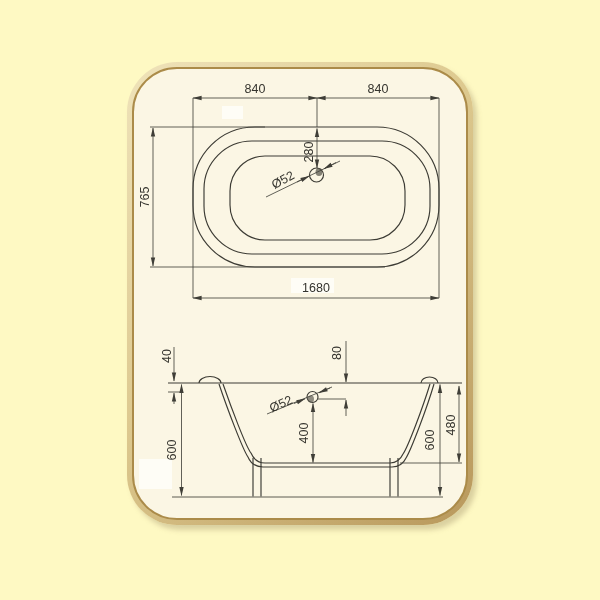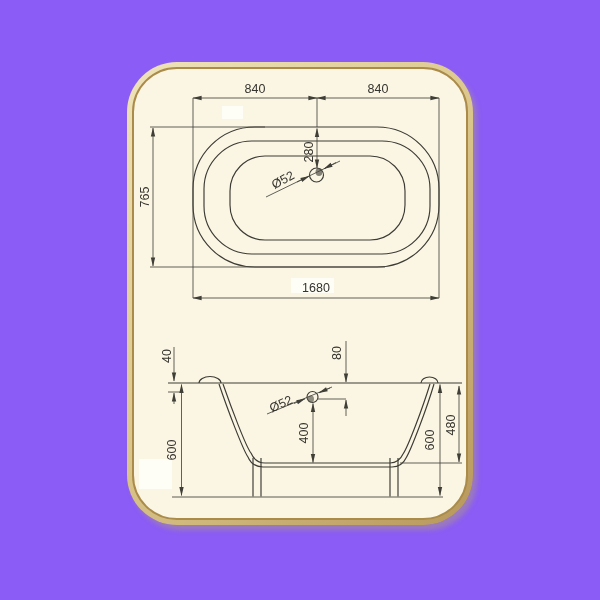--- a/index.html
+++ b/index.html
@@ -1,17 +1,17 @@
 <!DOCTYPE html>
 <html><head>
 <meta charset="utf-8">
 <style>
   html,body{margin:0;padding:0;width:600px;height:600px;background:#ffffff;overflow:hidden;
             font-family:"Liberation Sans", sans-serif;}
-  .stage{position:relative;width:600px;height:600px;background:#8b5cf6;}
+  .stage{position:relative;width:600px;height:600px;background:#fef9c3;}
   .card-frame{position:absolute;left:127px;top:62px;width:346px;height:463px;
               border-radius:50px;
               background:linear-gradient(135deg,#efe3ba 0%,#ddc98f 45%,#b8985c 100%);
               box-shadow:4px 5px 5px rgba(176,160,118,.45);}
   .card{position:absolute;left:5px;top:5px;right:5px;bottom:5px;border-radius:45px;
         border:2.5px solid #ab8b49;background:#fbf6e4;}
   .patch{position:absolute;background:#fefdf7;opacity:.92;}
   svg{position:absolute;left:0;top:0;}
   text{fill:#35342e;font-family:"Liberation Sans", sans-serif;font-size:12.5px;}
   .ln{stroke:#4a4942;stroke-width:.9;fill:none;}

